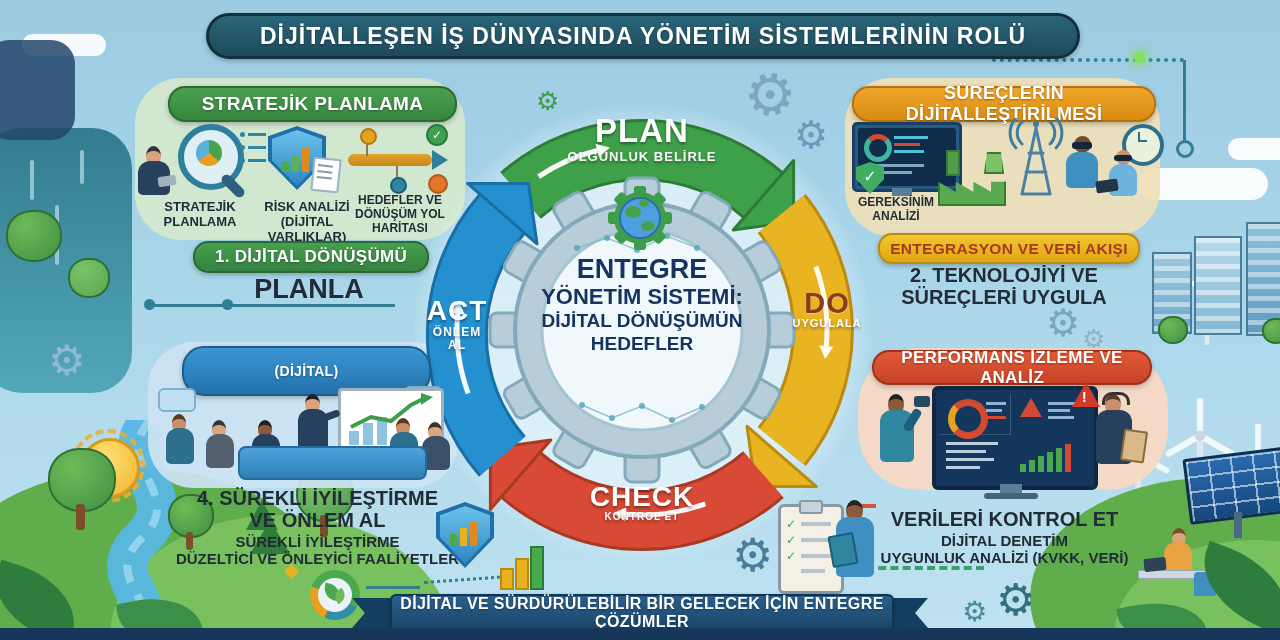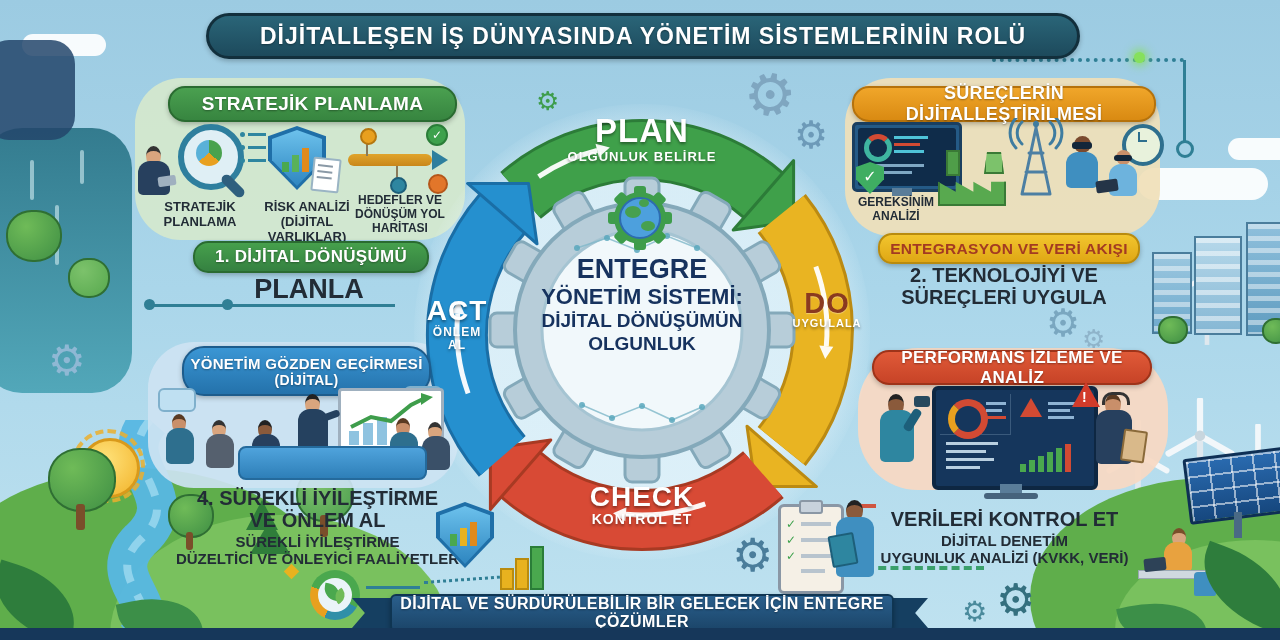--- a/index.html
+++ b/index.html
@@ -238,28 +238,28 @@
     <ellipse cx="241" cy="132" rx="8" ry="6" fill="#47a04f"></ellipse>
     <ellipse cx="256" cy="146" rx="7" ry="5" fill="#47a04f"></ellipse>
     <ellipse cx="252" cy="123" rx="5" ry="4" fill="#47a04f"></ellipse>
   </svg>
 
   <div class="bandlabel" style="left:560px;top:114px;width:164px;font-size:33px;">PLAN</div>
   <div class="bandlabel" style="left:545px;top:150px;width:194px;font-size:13px;">OLGUNLUK BELİRLE</div>
   <div class="bandlabel" style="left:787px;top:288px;width:80px;font-size:29px;color:#8a3a1f;text-shadow:0 1px 1px rgba(255,255,255,.35);">DO</div>
   <div class="bandlabel" style="left:777px;top:318px;width:100px;font-size:11px;">UYGULALA</div>
   <div class="bandlabel" style="left:572px;top:482px;width:140px;font-size:28px;">CHECK</div>
-  <div class="bandlabel" style="left:572px;top:512px;width:140px;font-size:14px;">KONTROL ET</div>
+  <div class="bandlabel" style="left:572px;top:512px;width:140px;font-size:10px;">KONTROL ET</div>
   <div class="bandlabel" style="left:415px;top:296px;width:84px;font-size:28px;">ACT</div>
   <div class="bandlabel" style="left:427px;top:326px;width:60px;font-size:12px;">ÖNLEM AL</div>
 
   <div class="txt abs" style="left:532px;top:254px;width:220px;font-size:27px;color:#16325e;">ENTEGRE</div>
   <div class="txt abs" style="left:532px;top:310px;width:220px;font-size:19px;color:#16325e;">DİJİTAL DÖNÜŞÜMÜN</div>
   <div class="txt abs" style="left:532px;top:284px;width:220px;font-size:22px;color:#16325e;">YÖNETİM SİSTEMİ:</div>
-  <div class="txt abs" style="left:532px;top:333px;width:220px;font-size:19px;color:#16325e;">OLGUNLUK</div>
+  <div class="txt abs" style="left:532px;top:333px;width:220px;font-size:19px;color:#16325e;">HEDEFLER</div>
 
   <div class="banner" style="left:168px;top:86px;width:285px;height:32px;font-size:19px;
               background:linear-gradient(180deg,#4aa050,#378540);border:2px solid #2a6b31;">STRATEJİK PLANLAMA</div>
 
   <div class="pp" style="left:138px;top:146px;">
     <div class="hd" style="left:8px;top:0;width:15px;height:15px;background:#d9a57e;border-top:5px solid #333;border-radius:50%;"></div>
     <div class="bd" style="left:0;top:15px;width:32px;height:34px;background:#27405e;"></div>
     <div class="abs" style="left:20px;top:30px;width:18px;height:10px;background:#9fb0bf;border-radius:2px;transform:rotate(-8deg);"></div>
   </div>
   <div class="abs" style="left:178px;top:124px;width:54px;height:54px;border-radius:50%;border:6px solid #2e7f9e;background:rgba(223,240,248,.92);"></div>
@@ -415,21 +415,20 @@
   <div class="warn" style="left:1072px;top:382px;">
       <span>!</span>
     </div>
 
   <div class="txt abs" style="left:862px;top:508px;width:285px;font-size:20px;">VERİLERİ KONTROL ET</div>
   <div class="txt abs" style="left:862px;top:532px;width:285px;font-size:15px;">DİJİTAL DENETİM</div>
   <div class="txt abs" style="left:862px;top:549px;width:285px;font-size:15px;">UYGUNLUK ANALİZİ (KVKK, VERİ)</div>
 
   <div class="banner" style="left:182px;top:346px;width:245px;height:46px;border-radius:22px;flex-direction:column;
               background:linear-gradient(180deg,#3b96d4,#2472ab);border:2px solid #1d5c8c;">
-    <div style="font-size:15px;">YÖNETİM GÖZDEN GEÇİRMESİ</div>
     <div style="font-size:14px;">(DİJİTAL)</div>
   </div>
 
   <div class="abs" style="left:158px;top:388px;width:34px;height:20px;background:#bfe0f2;border:2px solid #7fb0cc;border-radius:6px;"></div>
   <div class="abs" style="left:404px;top:386px;width:34px;height:20px;background:#bfe0f2;border:2px solid #7fb0cc;border-radius:6px;"></div>
   <div class="abs" style="left:338px;top:388px;width:100px;height:64px;background:#fff;border:3px solid #9fb0bf;border-radius:4px;">
     <svg width="94" height="58" viewBox="0 0 94 58">
       <rect x="8" y="40" width="10" height="14" fill="#8fc3e0"></rect>
       <rect x="22" y="32" width="10" height="22" fill="#8fc3e0"></rect>
       <rect x="36" y="26" width="10" height="28" fill="#8fc3e0"></rect>

